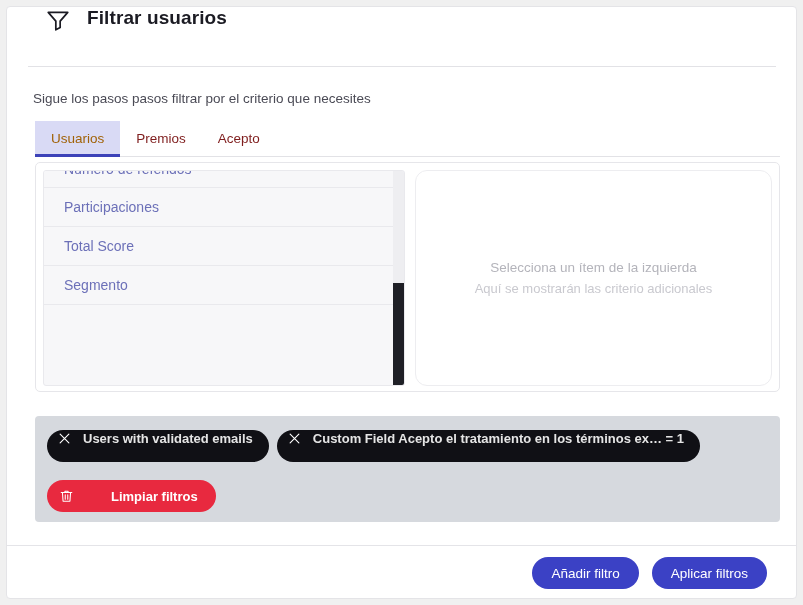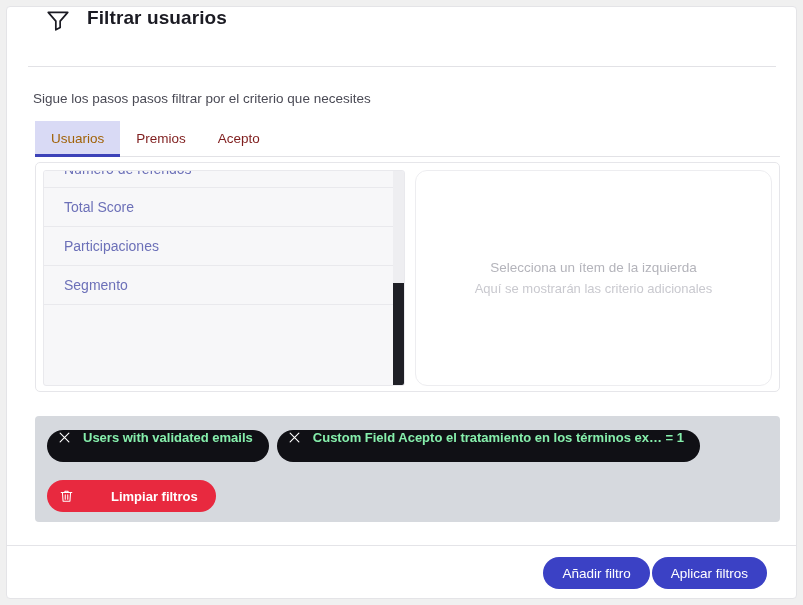--- a/index.html
+++ b/index.html
@@ -202,23 +202,23 @@
     border-radius: 4px;
     padding: 14px 12px;
     display: flex;
     flex-wrap: wrap;
     align-content: flex-start;
     gap: 8px 8px;
   }
   .chip {
     height: 32px;
     display: inline-flex;
-    align-items: flex-start;
+    align-items: center;
     background: #101015;
-    color: #86efac;
+    color: #e5e5e5;
     border-radius: 16px;
     padding: 0 16px 16px 10px;
     font-size: 13px;
     font-weight: bold;
     cursor: pointer;
     white-space: nowrap;
     border: none;
     font-family: inherit;
   }
   .chip .x-icon {
@@ -266,21 +266,21 @@
   .footer {
     position: absolute;
     left: 0;
     top: 539px;
     width: 791px;
     height: 54px;
     display: flex;
     align-items: center;
     justify-content: flex-end;
     padding-right: 31px;
-    gap: 2px;
+    gap: 13px;
   }
   .btn-primary {
     height: 32px;
     padding: 0 19px;
     border-radius: 16px;
     background: #3b41c5;
     color: #ffffff;
     font-size: 13.5px;
     border: none;
     cursor: pointer;
@@ -307,22 +307,22 @@
     <button class="tab">Premios</button>
     <button class="tab">Acepto</button>
   </div>
 
   <div class="panels">
 
     <div class="list-panel">
       <div class="list-scroll">
         <div class="list-inner">
           <div class="list-item">Número de referidos</div>
+          <div class="list-item">Participaciones</div>
           <div class="list-item">Total Score</div>
-          <div class="list-item">Participaciones</div>
           <div class="list-item">Segmento</div>
         </div>
       </div>
       <div class="scrollbar-track">
         <div class="scrollbar-thumb"></div>
       </div>
     </div>
 
     <div class="detail-panel">
       <div class="detail-title">Selecciona un ítem de la izquierda</div>

